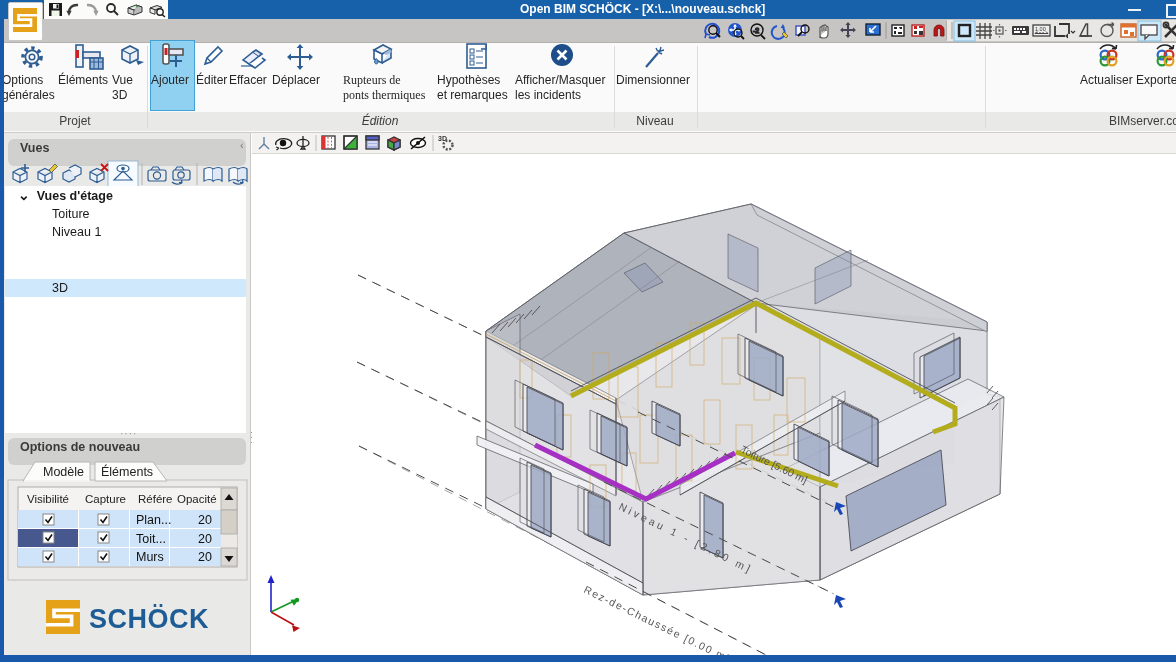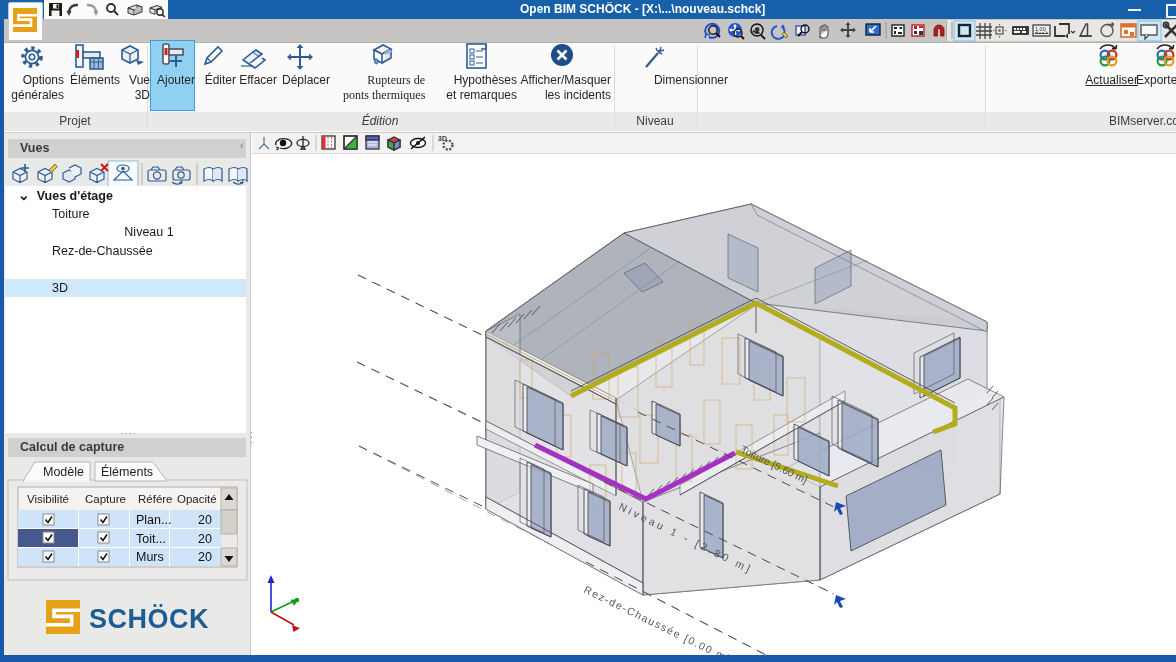--- a/index.html
+++ b/index.html
@@ -11,25 +11,25 @@
   #qstrip{left:44px;top:0;width:124px;height:19px;background:#fbfbfa;}
   #logobox{left:8px;top:2px;width:33px;height:37px;background:#fdfdfc;border:1px solid #c9c7c5;border-radius:2px;}
   #titletext{left:520px;top:2px;width:260px;height:15px;color:#ffffff;font-size:12px;font-weight:bold;white-space:nowrap;}
   
   #row2{left:0;top:19px;width:1176px;height:23px;background:#c6c5c4;border-bottom:1px solid #b3b1ae;}
   
   #ribbon{left:0;top:43px;width:1176px;height:89px;background:#fafafa;border-bottom:1px solid #cfccc9;}
   #ribcap{left:0;top:112px;width:1176px;height:19px;background:#e9e9e8;}
   .rsep{top:46px;width:1px;height:82px;background:#dddad7;}
   .gcap{top:114px;font-size:12px;color:#3c3c3c;text-align:center;}
-  .rbtn-label{font-size:12px;color:#262626;text-align:right;line-height:15px;white-space:nowrap;}
+  .rbtn-label{font-size:12px;color:#262626;text-align:left;line-height:15px;white-space:nowrap;}
   
   #leftstrip{left:0;top:19px;width:4px;height:636px;background:#1a59a9;}
   #leftpanel{left:4px;top:133px;width:246px;height:522px;background:#e9e9e8;}
-  .phdr{left:8px;width:238px;height:19px;background:#d0d0cf;color:#3a3a3a;font-weight:bold;font-size:12.5px;line-height:19px;padding-left:12px;box-sizing:border-box;}
+  .phdr{left:8px;width:238px;height:27px;background:#d0d0cf;color:#3a3a3a;font-weight:bold;font-size:12.5px;line-height:19px;padding-left:12px;box-sizing:border-box;border-radius:6px;}
   #tree{left:5px;top:186px;width:241px;height:247px;background:#ffffff;font-size:12.5px;color:#1a1a1a;}
   .trow{position:absolute;left:0;width:241px;height:18px;line-height:18px;white-space:nowrap;}
   
   #bottomstrip{left:0;top:655px;width:1176px;height:7px;background:#1a59a9;}
   #ctoolbar{left:252px;top:133px;width:924px;height:20px;background:#f3f2f0;border-bottom:1px solid #d9d7d4;}
 </style>
 </head>
 <body>
 <div id="app">
   <div class="abs" id="titlebar"></div>
@@ -177,22 +177,22 @@
   <div class="abs rbtn-label" style="left:2px;top:73px;width:62px;">Options<br>générales</div>
   <div class="abs rbtn-label" style="left:58px;top:73px;width:62px;">Éléments</div>
   <div class="abs rbtn-label" style="left:112px;top:73px;width:38px;">Vue<br>3D</div>
   <div class="abs rbtn-label" style="left:151px;top:73px;width:44px;">Ajouter</div>
   <div class="abs rbtn-label" style="left:196px;top:73px;width:40px;">Éditer</div>
   <div class="abs rbtn-label" style="left:229px;top:73px;width:48px;">Effacer</div>
   <div class="abs rbtn-label" style="left:272px;top:73px;width:58px;">Déplacer</div>
   <div class="abs rbtn-label" style="left:343px;top:73px;width:82px;font-family:Liberation Serif, serif;">Rupteurs de<br>ponts thermiques</div>
   <div class="abs rbtn-label" style="left:437px;top:73px;width:80px;">Hypothèses<br>et remarques</div>
   <div class="abs rbtn-label" style="left:515px;top:73px;width:96px;">Afficher/Masquer<br>les incidents</div>
-  <div class="abs rbtn-label" style="left:616px;top:73px;width:80px;margin-left:32px;">Dimensionner</div>
-  <div class="abs rbtn-label" style="left:1080px;top:73px;width:58px;text-decoration:underline;">Actualiser</div>
+  <div class="abs rbtn-label" style="left:616px;top:73px;width:80px;">Dimensionner</div>
+  <div class="abs rbtn-label" style="left:1080px;top:73px;width:58px;">Actualiser</div>
   <div class="abs rbtn-label" style="left:1136px;top:73px;width:56px;text-align:left;">Exporter</div>
 
   <svg class="abs" style="left:0px;top:42px;" width="1176" height="32" viewBox="0 0 1176 32">
     <g fill="none" stroke="#2d5d93" stroke-width="1.6">
 
       <circle cx="32" cy="15" r="9" stroke-dasharray="3.3 3.6" stroke-width="3.6"></circle>
       <circle cx="32" cy="15" r="6.6" stroke-width="1.7" fill="#fafafa"></circle>
       <circle cx="32" cy="15" r="2.8" stroke-width="1.5"></circle>
 
       <rect x="76" y="3" width="7" height="22" fill="#f2f2f2"></rect>
@@ -308,27 +308,26 @@
         <path d="M224 9 c4 -2 7 -2 9 0 l0 12 c-2 -2 -5 -2 -9 0 z" fill="#f4f7fb"></path>
         <path d="M233 9 c4 -2 7 -2 9 0 l0 12 c-2 -2 -5 -2 -9 0" fill="#dfe8f4"></path>
         <path d="M228 22 a7 5 0 0 0 10 1 m0 0 l-3 -0.5 m3 0.5 l-0.5 -3" stroke-width="1.3" fill="none"></path>
       </g>
     </g>
   </svg>
   <div class="abs" id="tree">
     <div class="trow" style="top:93px;background:#cfe8fb;"></div>
     <div class="trow" style="top:19px;"><span style="margin-left:47px;">Toiture</span></div>
     <div class="trow" style="top:0px;font-weight:bold;"><span style="margin-left:13px;font-size:14px;">⌄</span><span style="margin-left:7px;">Vues d'étage</span></div>
-    <div class="trow" style="top:37px;text-align:center;"><span style="margin-left:47px;">Niveau 1</span></div>
-    <div class="trow" style="top:56px;"><span style="margin-left:47px;">Rez-de-Chaussée</span></div>
+    <div class="trow" style="top:37px;"><span style="margin-left:47px;">Niveau 1</span></div>
     <div class="trow" style="top:93px;"><span style="margin-left:47px;">3D</span></div>
   </div>
 
   <div class="abs" style="left:120px;top:432px;width:18px;height:3px;color:#999;font-size:10px;line-height:3px;letter-spacing:1px;">····</div>
-  <div class="abs phdr" style="top:438px;">Calcul de capture</div>
+  <div class="abs phdr" style="top:438px;">Options de nouveau</div>
 
   <svg class="abs" style="left:5px;top:460px;" width="245" height="125" viewBox="0 0 245 125">
     <rect x="3" y="20" width="239" height="100" fill="#eceae8" stroke="#c2c0be" stroke-width="1"></rect>
     <polygon points="18,21 30,2 85,2 85,21" fill="#fcfcfb" stroke="#b8b6b4" stroke-width="1"></polygon>
     <polygon points="90,21 90,2 148,2 162,21" fill="#fcfcfb" stroke="#b8b6b4" stroke-width="1"></polygon>
     <line x1="19" y1="21" x2="85" y2="21" stroke="#fcfcfb" stroke-width="1.6"></line>
     <text x="38" y="16" font-size="12.5" fill="#222" font-family="Liberation Sans">Modèle</text>
     <text x="96" y="16" font-size="12.5" fill="#222" font-family="Liberation Sans">Éléments</text>
 
     <g font-family="Liberation Sans">

